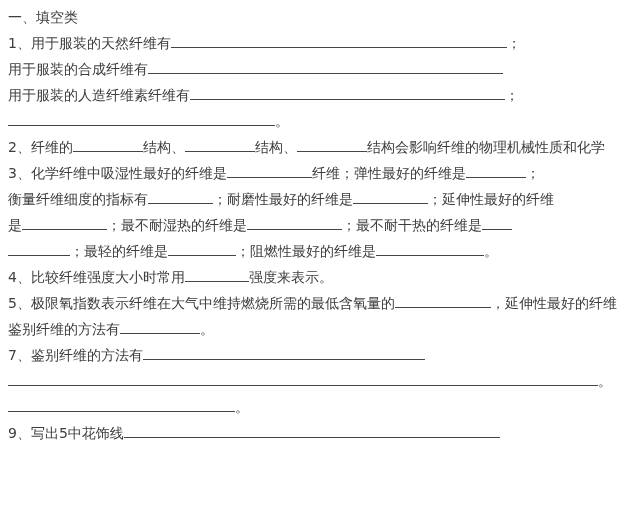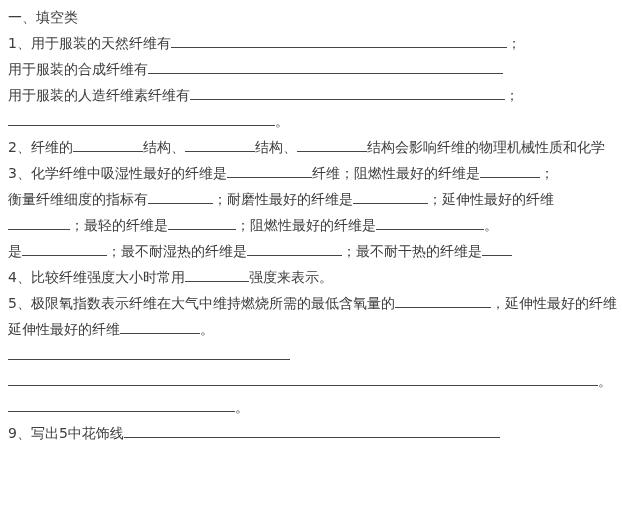--- a/index.html
+++ b/index.html
@@ -37,24 +37,24 @@
 </head>
 <body>
 
 <div class="page" id="page-root" style="color: rgb(61, 61, 61); background: rgb(255, 255, 255);">
     <div class="line"><span class="seg-text">一、填空类</span></div>
     <div class="line"><span class="seg-text">1、用于服装的天然纤维有</span><span class="blank" style="width: 336px; border-bottom-color: rgb(69, 69, 69);"></span><span class="seg-text">；</span></div>
     <div class="line"><span class="seg-text">用于服装的合成纤维有</span><span class="blank" style="width: 355px; border-bottom-color: rgb(69, 69, 69);"></span></div>
     <div class="line"><span class="seg-text">用于服装的人造纤维素纤维有</span><span class="blank" style="width: 315px; border-bottom-color: rgb(69, 69, 69);"></span><span class="seg-text">；</span></div>
     <div class="line"><span class="blank" style="width: 267px; border-bottom-color: rgb(69, 69, 69);"></span><span class="seg-text">。</span></div>
     <div class="line"><span class="seg-text">2、纤维的</span><span class="blank" style="width: 70px; border-bottom-color: rgb(69, 69, 69);"></span><span class="seg-text">结构、</span><span class="blank" style="width: 70px; border-bottom-color: rgb(69, 69, 69);"></span><span class="seg-text">结构、</span><span class="blank" style="width: 70px; border-bottom-color: rgb(69, 69, 69);"></span><span class="seg-text">结构会影响纤维的物理机械性质和化学</span></div>
-    <div class="line"><span class="seg-text">3、化学纤维中吸湿性最好的纤维是</span><span class="blank" style="width: 85px; border-bottom-color: rgb(69, 69, 69);"></span><span class="seg-text">纤维；阻燃性最好的纤维是</span><span class="blank" style="width: 60px; border-bottom-color: rgb(69, 69, 69);"></span><span class="seg-text">；</span></div>
+    <div class="line"><span class="seg-text">3、化学纤维中吸湿性最好的纤维是</span><span class="blank" style="width: 85px; border-bottom-color: rgb(69, 69, 69);"></span><span class="seg-text">纤维；弹性最好的纤维是</span><span class="blank" style="width: 60px; border-bottom-color: rgb(69, 69, 69);"></span><span class="seg-text">；</span></div>
     <div class="line"><span class="seg-text">衡量纤维细度的指标有</span><span class="blank" style="width: 65px; border-bottom-color: rgb(69, 69, 69);"></span><span class="seg-text">；耐磨性最好的纤维是</span><span class="blank" style="width: 75px; border-bottom-color: rgb(69, 69, 69);"></span><span class="seg-text">；延伸性最好的纤维</span></div>
+    <div class="line"><span class="seg-text">是</span><span class="blank" style="width: 85px; border-bottom-color: rgb(69, 69, 69);"></span><span class="seg-text">；最不耐湿热的纤维是</span><span class="blank" style="width: 95px; border-bottom-color: rgb(69, 69, 69);"></span><span class="seg-text">；最不耐干热的纤维是</span><span class="blank" style="width: 30px; border-bottom-color: rgb(69, 69, 69);"></span></div>
     <div class="line"><span class="blank" style="width: 62px; border-bottom-color: rgb(69, 69, 69);"></span><span class="seg-text">；最轻的纤维是</span><span class="blank" style="width: 68px; border-bottom-color: rgb(69, 69, 69);"></span><span class="seg-text">；阻燃性最好的纤维是</span><span class="blank" style="width: 108px; border-bottom-color: rgb(69, 69, 69);"></span><span class="seg-text">。</span></div>
-    <div class="line"><span class="seg-text">是</span><span class="blank" style="width: 85px; border-bottom-color: rgb(69, 69, 69);"></span><span class="seg-text">；最不耐湿热的纤维是</span><span class="blank" style="width: 95px; border-bottom-color: rgb(69, 69, 69);"></span><span class="seg-text">；最不耐干热的纤维是</span><span class="blank" style="width: 30px; border-bottom-color: rgb(69, 69, 69);"></span></div>
     <div class="line"><span class="seg-text">4、比较纤维强度大小时常用</span><span class="blank" style="width: 64px; border-bottom-color: rgb(69, 69, 69);"></span><span class="seg-text">强度来表示。</span></div>
     <div class="line"><span class="seg-text">5、极限氧指数表示纤维在大气中维持燃烧所需的最低含氧量的</span><span class="blank" style="width: 96px; border-bottom-color: rgb(69, 69, 69);"></span><span class="seg-text">，延伸性最好的纤维</span></div>
-    <div class="line"><span class="seg-text">延伸性最好的纤维</span><span class="blank" style="width: 80px; border-bottom-color: rgb(69, 69, 69);"></span><span class="seg-text">。</span></div>
-    <div class="line"><span class="blank" style="width: 282px; border-bottom-color: rgb(69, 69, 69);"></span></div>
+    <div class="line"><span class="seg-text">鉴别纤维的方法有</span><span class="blank" style="width: 80px; border-bottom-color: rgb(69, 69, 69);"></span><span class="seg-text">。</span></div>
+    <div class="line"><span class="seg-text">7、鉴别纤维的方法有</span><span class="blank" style="width: 282px; border-bottom-color: rgb(69, 69, 69);"></span></div>
     <div class="line"><span class="blank" style="width: 590px; border-bottom-color: rgb(69, 69, 69);"></span><span class="seg-text">。</span></div>
     <div class="line"><span class="blank" style="width: 227px; border-bottom-color: rgb(69, 69, 69);"></span><span class="seg-text">。</span></div>
     <div class="line"><span class="seg-text">9、写出5中花饰线</span><span class="blank" style="width: 376px; border-bottom-color: rgb(69, 69, 69);"></span></div>
   </div>
 
 </body></html>

